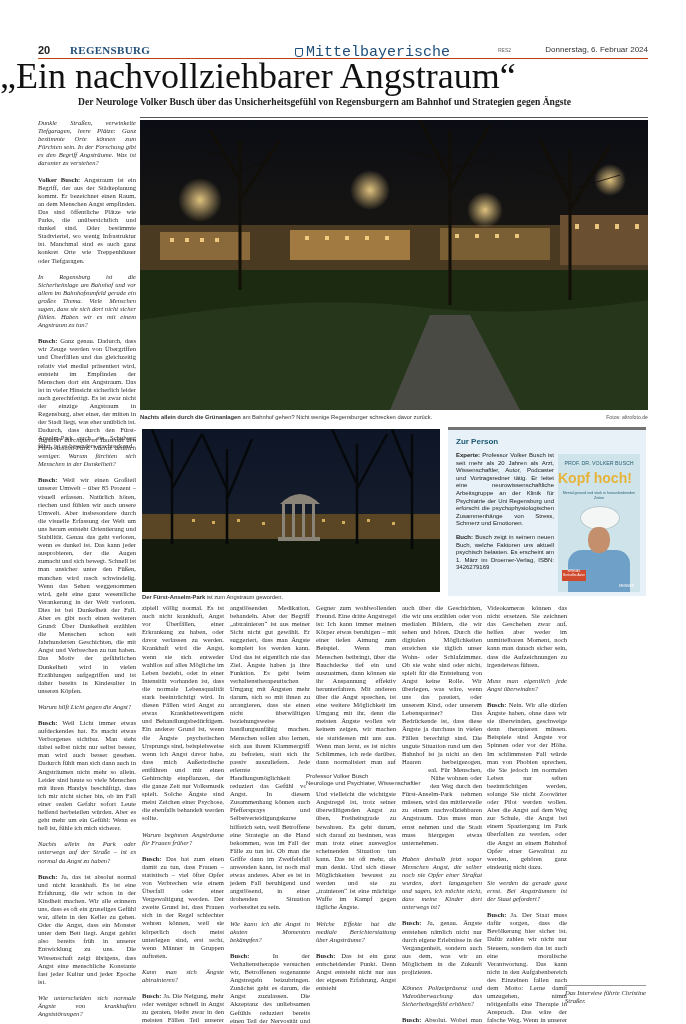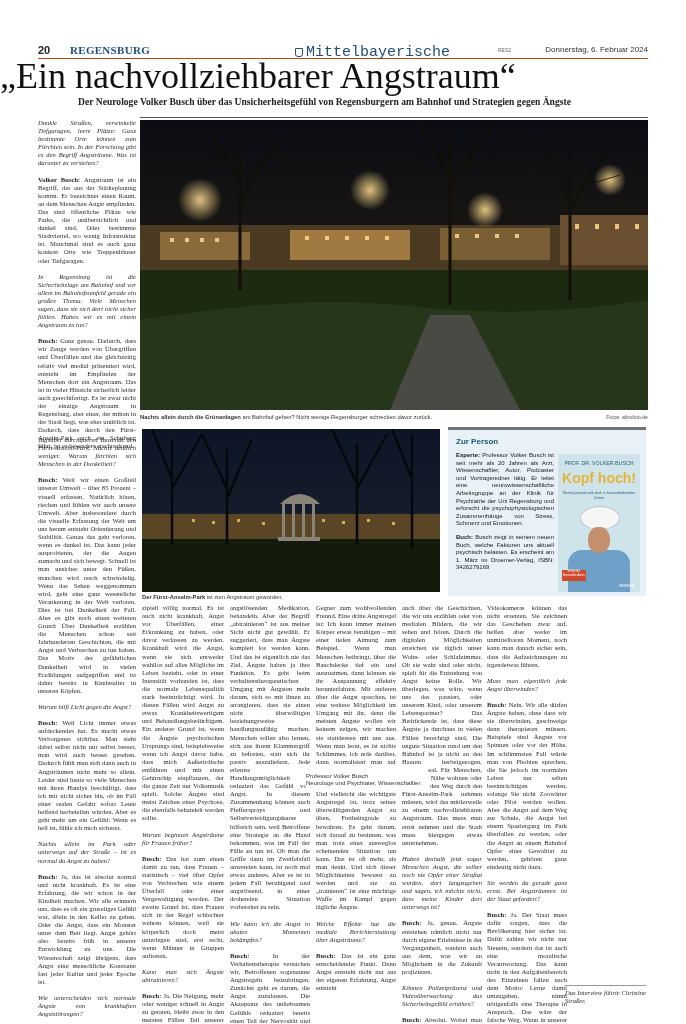--- a/index.html
+++ b/index.html
@@ -22,21 +22,21 @@
   .photo2{position:absolute;left:142px;top:429px;width:298px;height:163px;overflow:hidden;}
   .cap{position:absolute;font-family:"Liberation Sans",sans-serif;font-size:5.8px;color:#333;}
   .cap b{font-weight:bold;}
   .credit{position:absolute;right:38px;top:414px;font-family:"Liberation Sans",sans-serif;font-size:5.2px;color:#555;}
   .box{position:absolute;left:448px;top:427px;width:198px;height:166px;background:#e7f1f7;border-top:3px solid #737373;}
   .box h3{margin:0;position:absolute;left:8px;top:7px;font-family:"Liberation Sans",sans-serif;font-size:8px;color:#1b5a74;font-weight:bold;}
   .box .txt{position:absolute;left:8px;top:22px;width:98px;font-family:"Liberation Sans",sans-serif;font-size:6px;line-height:7.6px;text-align:justify;color:#222;}
   .box .txt p{margin:0 0 6px 0;}
   .book{position:absolute;left:110px;top:24px;width:82px;height:138px;background:#cfe4ea;overflow:hidden;}
   .book .au{position:absolute;top:6px;width:100%;text-align:center;font-family:"Liberation Sans",sans-serif;font-size:5.3px;color:#2b6077;}
-  .book .ti{position:absolute;top:16px;width:100%;text-align:center;font-family:"Liberation Sans",sans-serif;font-size:14px;font-weight:bold;color:#e6b43a;}
+  .book .ti{position:absolute;top:16px;width:100%;text-align:left;font-family:"Liberation Sans",sans-serif;font-size:14px;font-weight:bold;color:#e6b43a;}
   .book .su{position:absolute;top:37px;width:100%;text-align:center;font-family:"Liberation Sans",sans-serif;font-size:3.6px;color:#2b6077;line-height:5px;}
   .book .brain{position:absolute;left:22px;top:52px;width:38px;height:22px;border-radius:50%;background:#f4f6f6;border:1px solid #b8c8cc;}
   .book .head{position:absolute;left:30px;top:73px;width:22px;height:26px;border-radius:45%;background:#c48f6d;}
   .book .body{position:absolute;left:10px;top:96px;width:62px;height:44px;border-radius:14px 14px 0 0;background:#6fa0c8;}
   .book .badge{position:absolute;left:4px;top:116px;width:24px;height:11px;background:#d24a2d;font-family:"Liberation Sans",sans-serif;font-size:3px;color:#fff;text-align:center;line-height:3.8px;}
   .book .pub{position:absolute;right:6px;top:130px;font-family:"Liberation Sans",sans-serif;font-size:3px;color:#fff;}
   .pull{position:absolute;left:306px;top:768px;width:118px;}
   .pull .qt{font-family:"Liberation Serif",serif;font-size:8.4px;line-height:12px;color:#1b5a74;}
   .pull .who{font-family:"Liberation Sans",sans-serif;font-size:6px;line-height:7.2px;color:#333;margin-top:3px;}
   .endrule{position:absolute;left:565px;top:985px;width:81px;border-top:1px solid #999;}

